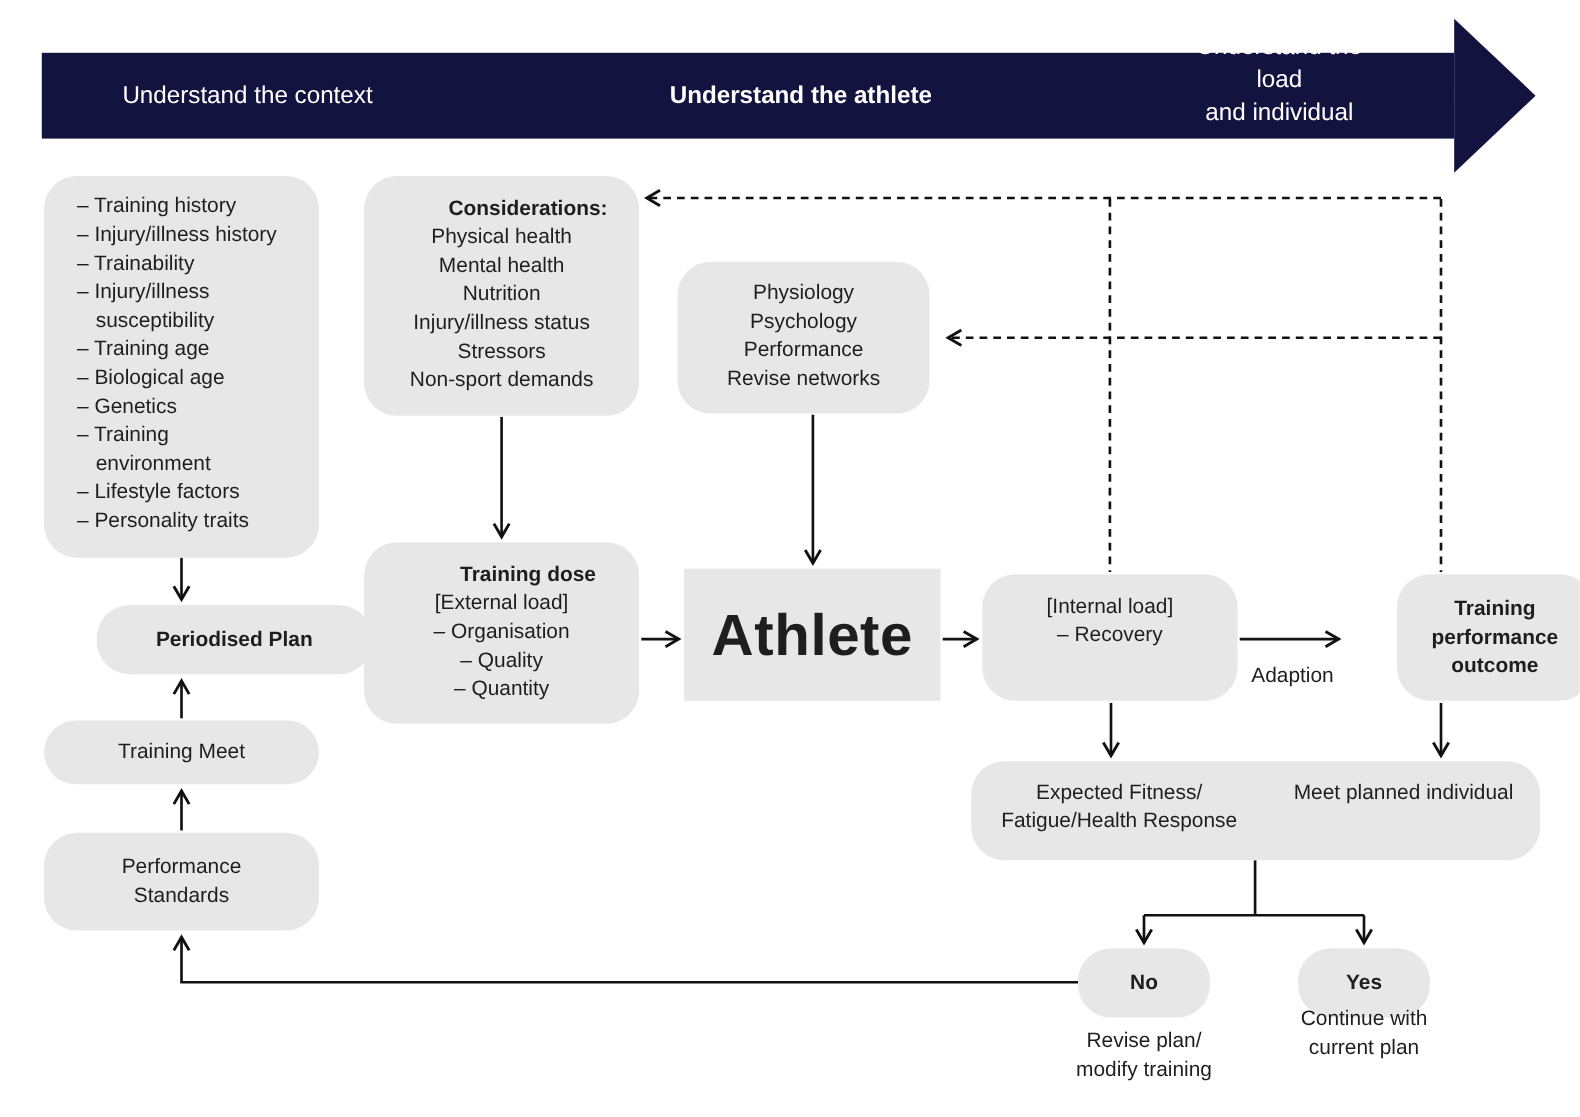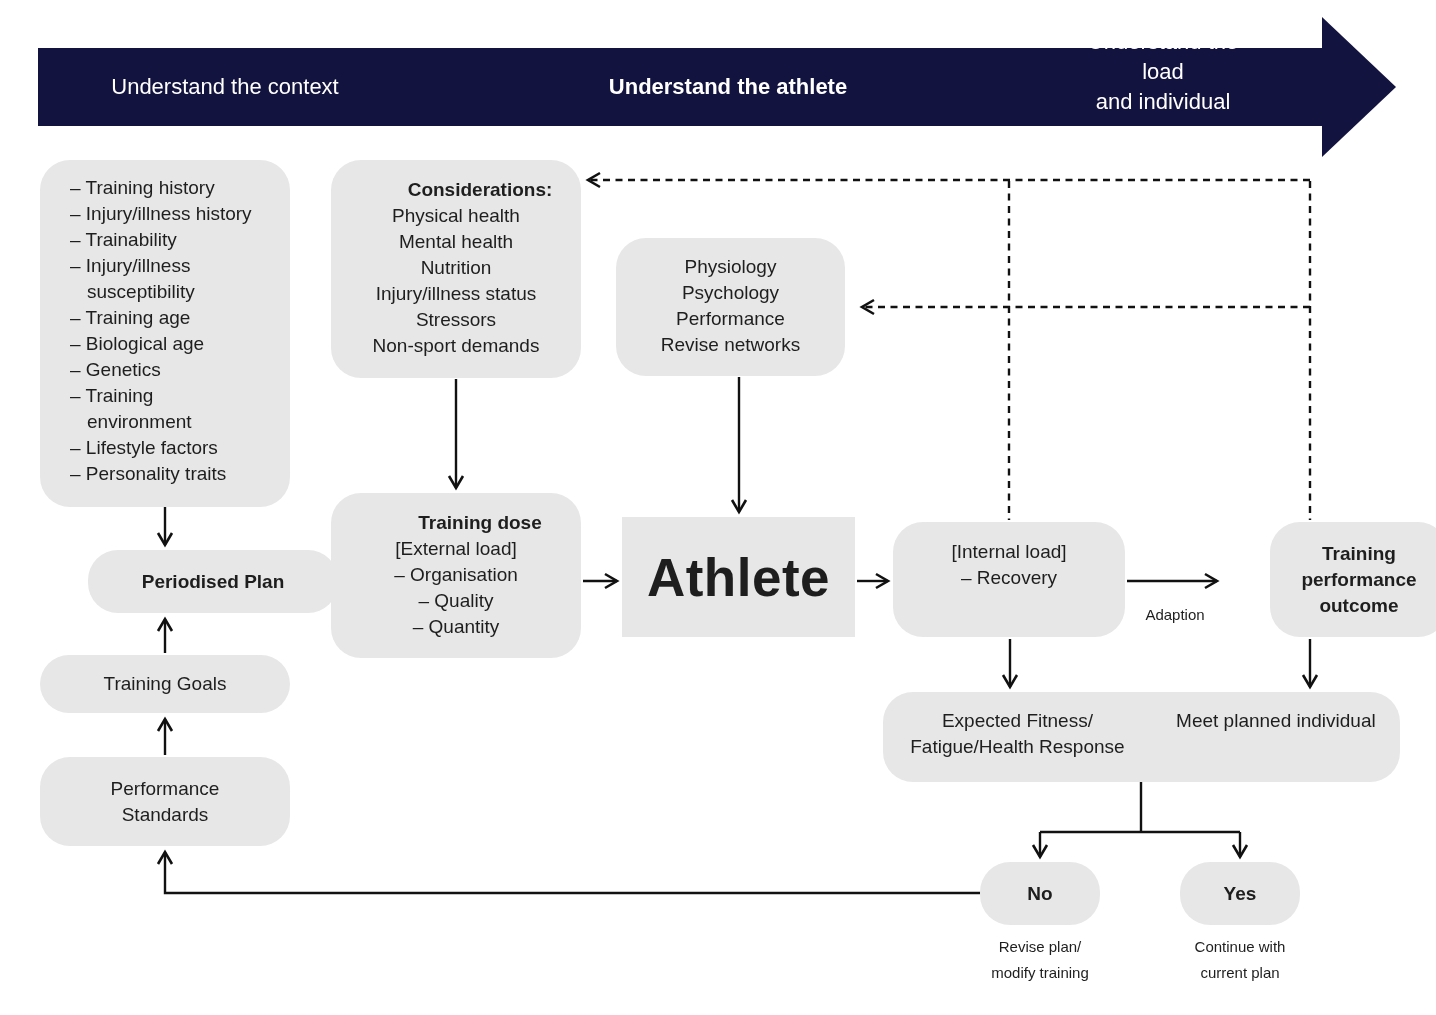--- a/index.html
+++ b/index.html
@@ -58,24 +58,24 @@
   .standards-box { left: 40px; top: 757px; width: 250px; height: 89px; }
 
   .check-box { left: 883px; top: 692px; width: 517px; height: 90px; display: flex; }
   .check-box .cell { padding-top: 16px; text-align: center; white-space: pre-line; }
   .check-box .cell.left { width: 52%; }
   .check-box .cell.right { width: 48%; }
 
   .no-box { left: 980px; top: 862px; width: 120px; height: 63px; font-weight: bold; }
   .yes-box { left: 1180px; top: 862px; width: 120px; height: 63px; font-weight: bold; }
 
-  .float-label { position: absolute; font-size: 15px; line-height: 26px; text-align: center; white-space: pre-line; }
+  .float-label { position: absolute; font-size: 19px; line-height: 26px; text-align: center; white-space: pre-line; }
   .adaption { left: 1125px; top: 602px; width: 100px; }
   .no-desc { left: 940px; top: 934px; width: 200px; }
-  .yes-desc { left: 1140px; top: 934px; width: 200px; text-align: center; }
+  .yes-desc { left: 1140px; top: 914px; width: 200px; text-align: center; }
 </style>
 </head>
 <body>
 
 <div class="canvas">
 
   <svg class="connectors" width="1436" height="1015" viewBox="0 0 1436 1015">
     <defs>
       <marker id="arw" viewBox="0 0 20 20" refX="16" refY="10" markerWidth="20" markerHeight="20" markerUnits="userSpaceOnUse" orient="auto-start-reverse">
         <path d="M4,3 L16,10 L4,17" fill="none" stroke="#111111" stroke-width="2.6"></path>
@@ -127,21 +127,21 @@
       <li>– Lifestyle factors</li>
       <li>– Personality traits</li>
     </ul>
   </div>
 
   <div class="box plan-box txt bold flexc">
     <span>Periodised Plan</span>
   </div>
 
   <div class="box goals-box txt flexc">
-    <span>Training Goals</span>
+    <span>Training Meet</span>
   </div>
 
   <div class="box standards-box txt flexc pre center">
     <span>Performance
 Standards</span>
   </div>
 
   <div class="box considerations-box txt center">
     <div class="bold">Considerations:</div>
     <div>Physical health</div>

